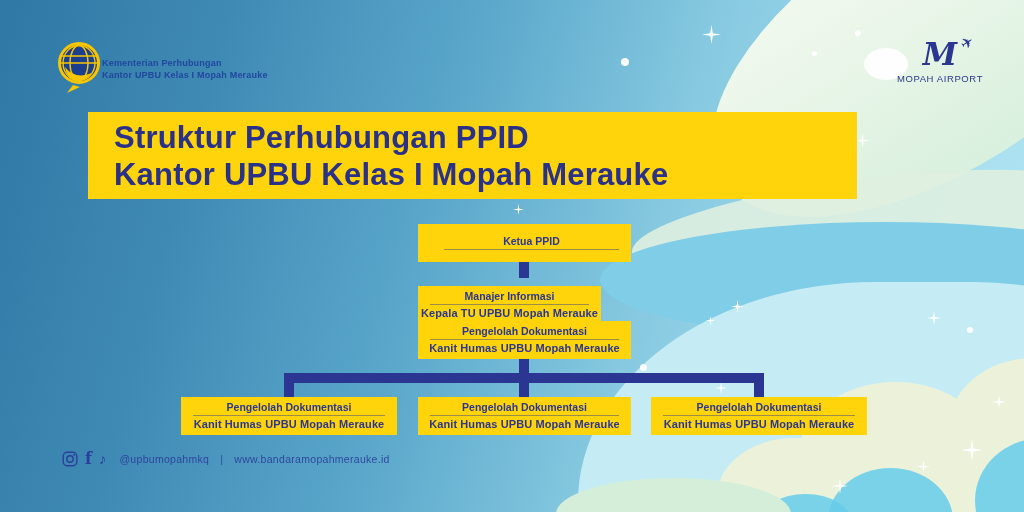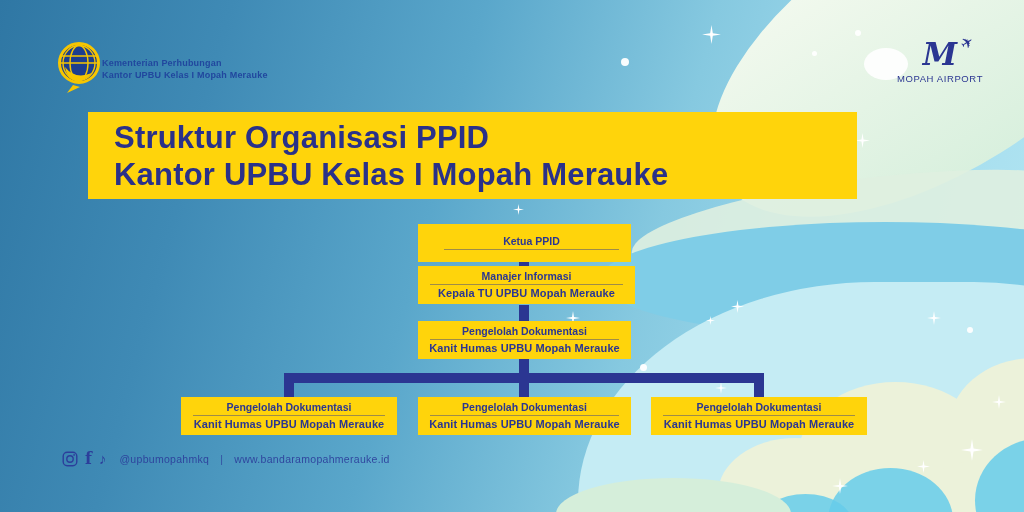--- a/index.html
+++ b/index.html
@@ -124,37 +124,37 @@
 
   <div class="airport">
     <span class="monogram-wrap">
       <span class="monogram">M</span>
       <span class="plane">✈</span>
     </span>
     <div class="airport-name">MOPAH AIRPORT</div>
   </div>
 
   <div class="banner">
-    <div>Struktur Organisasi PPID</div>
+    <div>Struktur Perhubungan PPID</div>
     <div>Kantor UPBU Kelas I Mopah Merauke</div>
   </div>
 
   <div class="conn" style="left:519px;top:256px;width:10px;height:22px;"></div>
   <div class="conn" style="left:519px;top:305px;width:10px;height:22px;"></div>
   <div class="conn" style="left:519px;top:353px;width:10px;height:25px;"></div>
   <div class="conn" style="left:284px;top:373px;width:480px;height:10px;"></div>
   <div class="conn" style="left:284px;top:380px;width:10px;height:20px;"></div>
   <div class="conn" style="left:519px;top:380px;width:10px;height:20px;"></div>
   <div class="conn" style="left:754px;top:380px;width:10px;height:20px;"></div>
 
   <div class="node" style="left:418px;top:224px;width:213px;padding-left:16px;">
     <div class="node-role">Ketua PPID</div>
     <div class="node-divider"></div>
   </div>
-  <div class="node" style="left:418px;top:266px;width:217px;">
+  <div class="node" style="left:418px;top:286px;width:183px;">
     <div class="node-role">Manajer Informasi</div>
     <div class="node-divider"></div>
     <div class="node-holder">Kepala TU UPBU Mopah Merauke</div>
   </div>
   <div class="node" style="left:418px;top:321px;width:213px;">
     <div class="node-role">Pengelolah Dokumentasi</div>
     <div class="node-divider"></div>
     <div class="node-holder">Kanit Humas UPBU Mopah Merauke</div>
   </div>
   <div class="node" style="left:181px;top:397px;width:216px;">

